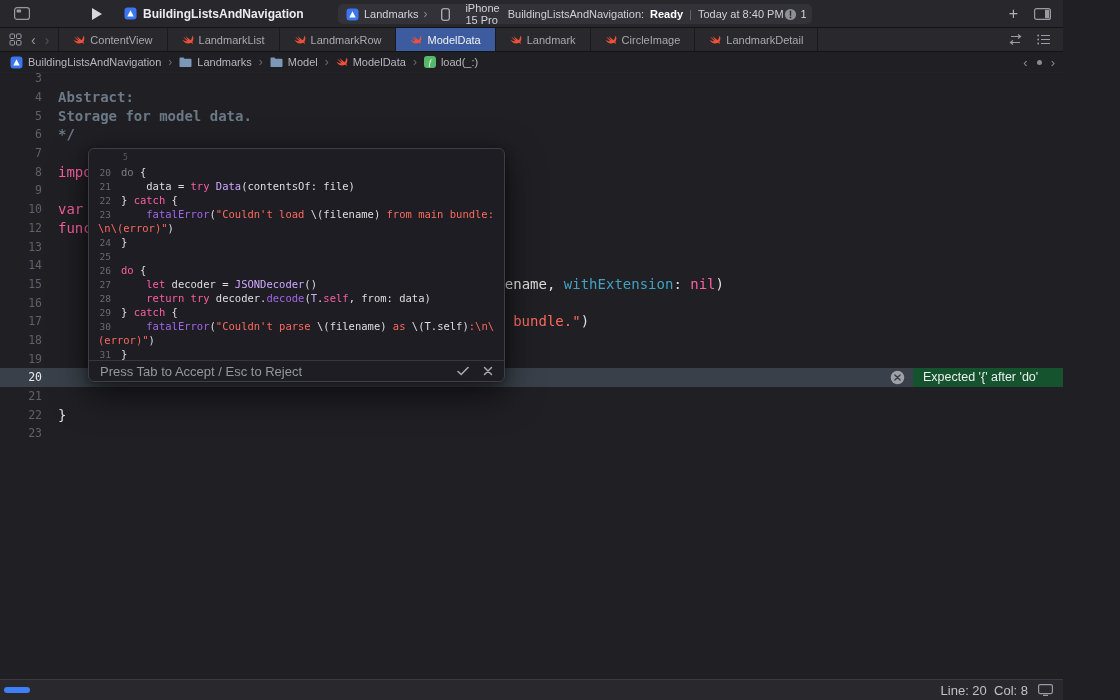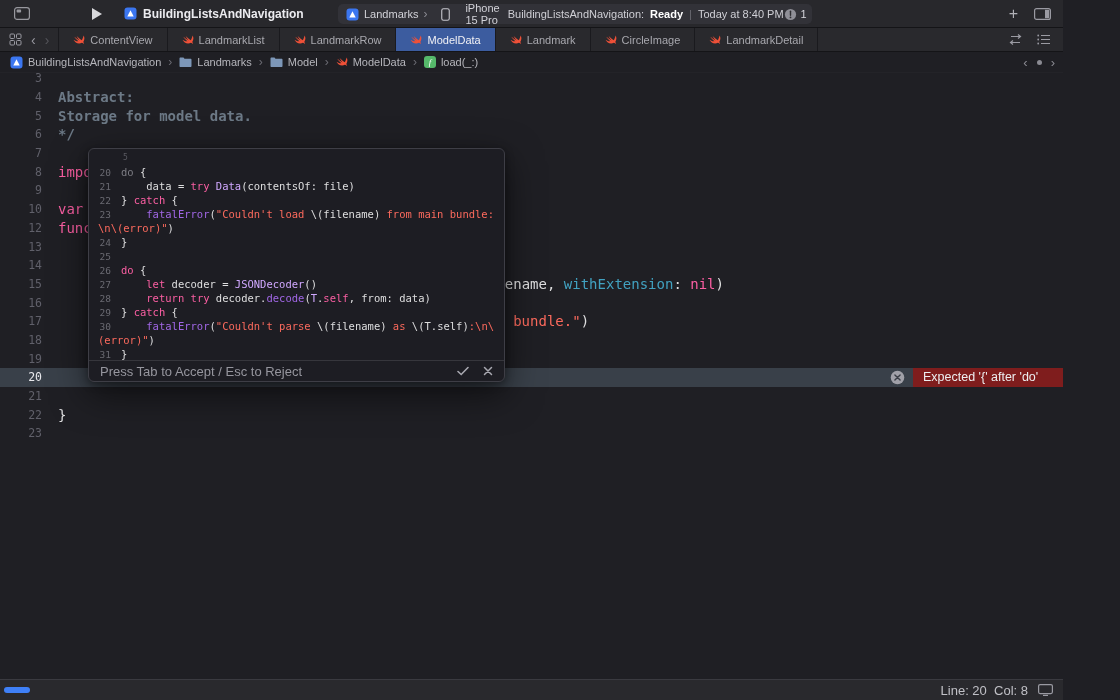--- a/index.html
+++ b/index.html
@@ -57,21 +57,21 @@
   .editor { position:absolute; top:73px; left:0; right:0; bottom:21px; overflow:hidden;
             font-family:"DejaVu Sans Mono", monospace; }
   .lines { position:absolute; top:-4px; left:0; right:0; }
   .line { display:flex; height:18.7px; align-items:center; }
   .ln { width:42px; text-align:right; font-size:11.5px; color:#60606a; flex:none; }
   .code-line { margin-left:16px; font-size:14px; white-space:pre; }
   .line-error { background:#394049; }
   .line-error .ln { color:#e8e8ec; }
   .err-wrap { margin-left:auto; display:flex; align-items:center; height:100%; }
   .err-icon { margin-right:8px; display:flex; }
-  .err-text { background:#7f1d1d; color:#eceef0; height:100%; display:flex; align-items:center;
+  .err-text { background:#14532d; color:#eceef0; height:100%; display:flex; align-items:center;
               padding:0 16px 0 10px; font-family:"Liberation Sans", sans-serif; font-size:12.5px;
               min-width:150px; white-space:nowrap; }
 
   
   .sx-plain   { color:#dfdfe0; }
   .sx-keyword { color:#fc5fa3; }
   .sx-string  { color:#fc6a5d; }
   .sx-type    { color:#d0a8ff; }
   .sx-func    { color:#a167e6; }
   .sx-label   { color:#41a1c0; }

